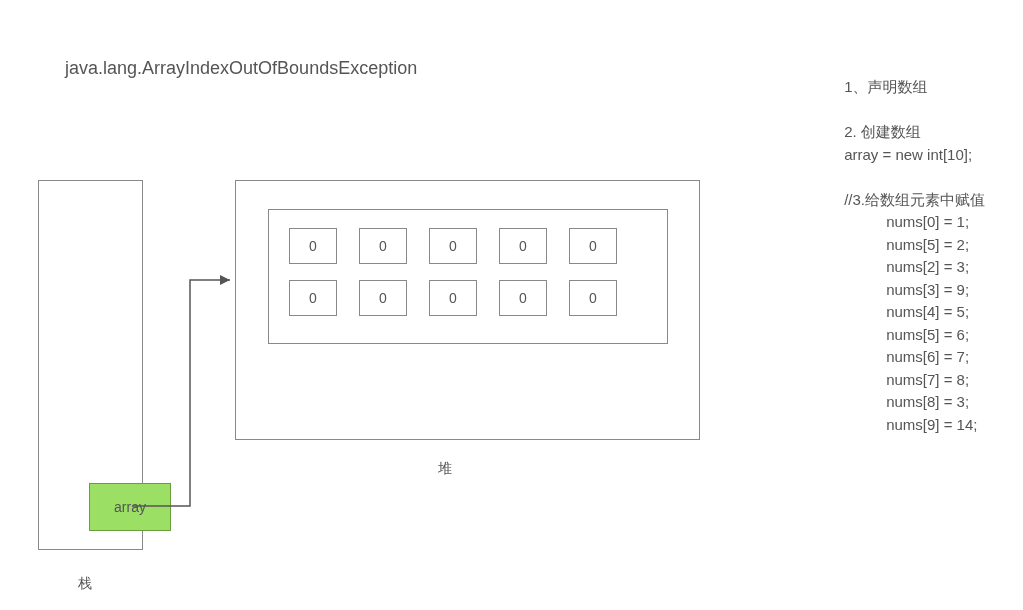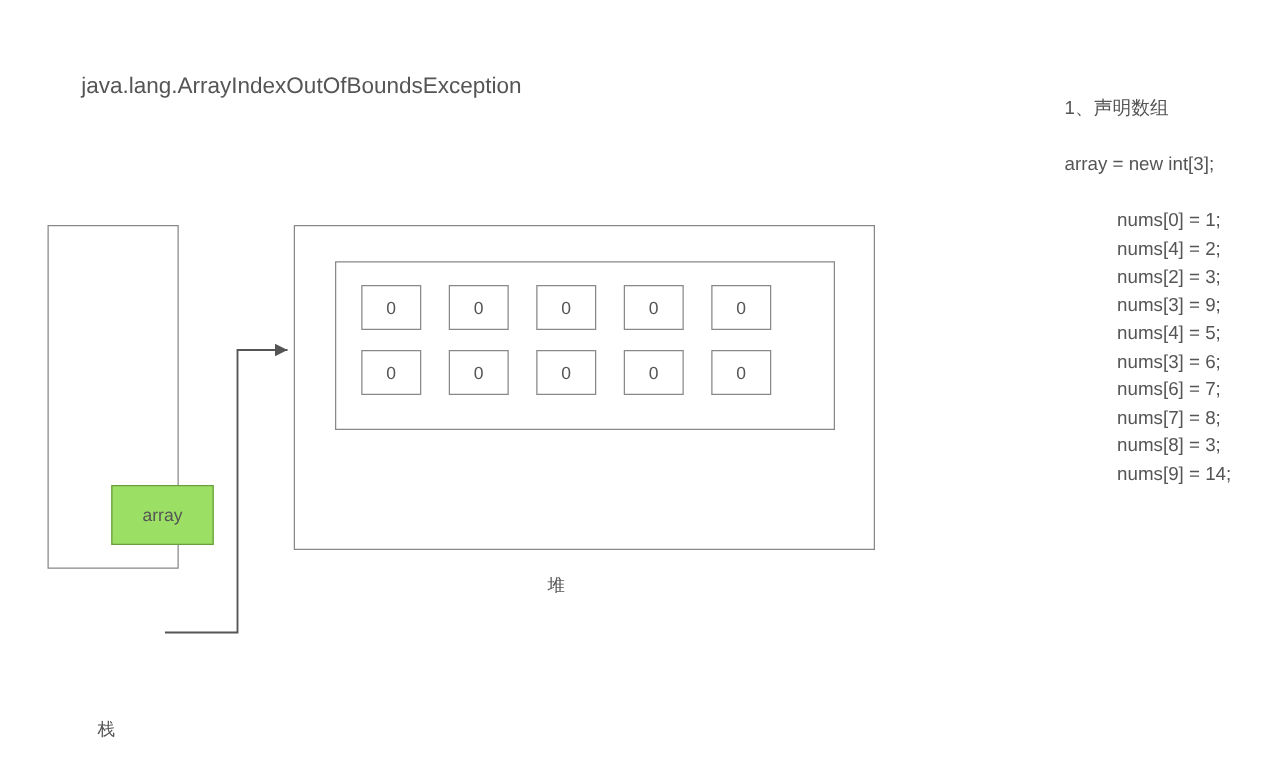--- a/index.html
+++ b/index.html
@@ -20,21 +20,21 @@
       position: absolute;
       top: 58px;
       left: 65px;
       font-size: 18px;
     }
     .stack-box {
       position: absolute;
       left: 38px;
       top: 180px;
       width: 105px;
-      height: 275px;
+      height: 370px;
       border: 1px solid #888;
     }
     .array-label {
       position: absolute;
       left: 50px;
       bottom: 18px;
       width: 82px;
       height: 48px;
       background: #9be065;
       border: 1px solid #6a9e3d;
@@ -141,25 +141,27 @@
       <div class="cell">0</div>
       <div class="cell">0</div>
     </div>
   </div>
 </div>
 <div class="heap-caption">堆</div>
 
 <div class="code-block">
   <div class="code-line">1、声明数组</div>
   <div class="code-line">&nbsp;</div>
-  <div class="code-line">array = new int[3];</div>
+  <div class="code-line">2. 创建数组</div>
+  <div class="code-line">array = new int[10];</div>
   <div class="code-line">&nbsp;</div>
+  <div class="code-line">//3.给数组元素中赋值</div>
   <div class="code-line indent">nums[0] = 1;</div>
-  <div class="code-line indent">nums[4] = 2;</div>
+  <div class="code-line indent">nums[5] = 2;</div>
   <div class="code-line indent">nums[2] = 3;</div>
   <div class="code-line indent">nums[3] = 9;</div>
   <div class="code-line indent">nums[4] = 5;</div>
-  <div class="code-line indent">nums[3] = 6;</div>
+  <div class="code-line indent">nums[5] = 6;</div>
   <div class="code-line indent">nums[6] = 7;</div>
   <div class="code-line indent">nums[7] = 8;</div>
   <div class="code-line indent">nums[8] = 3;</div>
   <div class="code-line indent">nums[9] = 14;</div>
 </div>
 
 </body></html>

